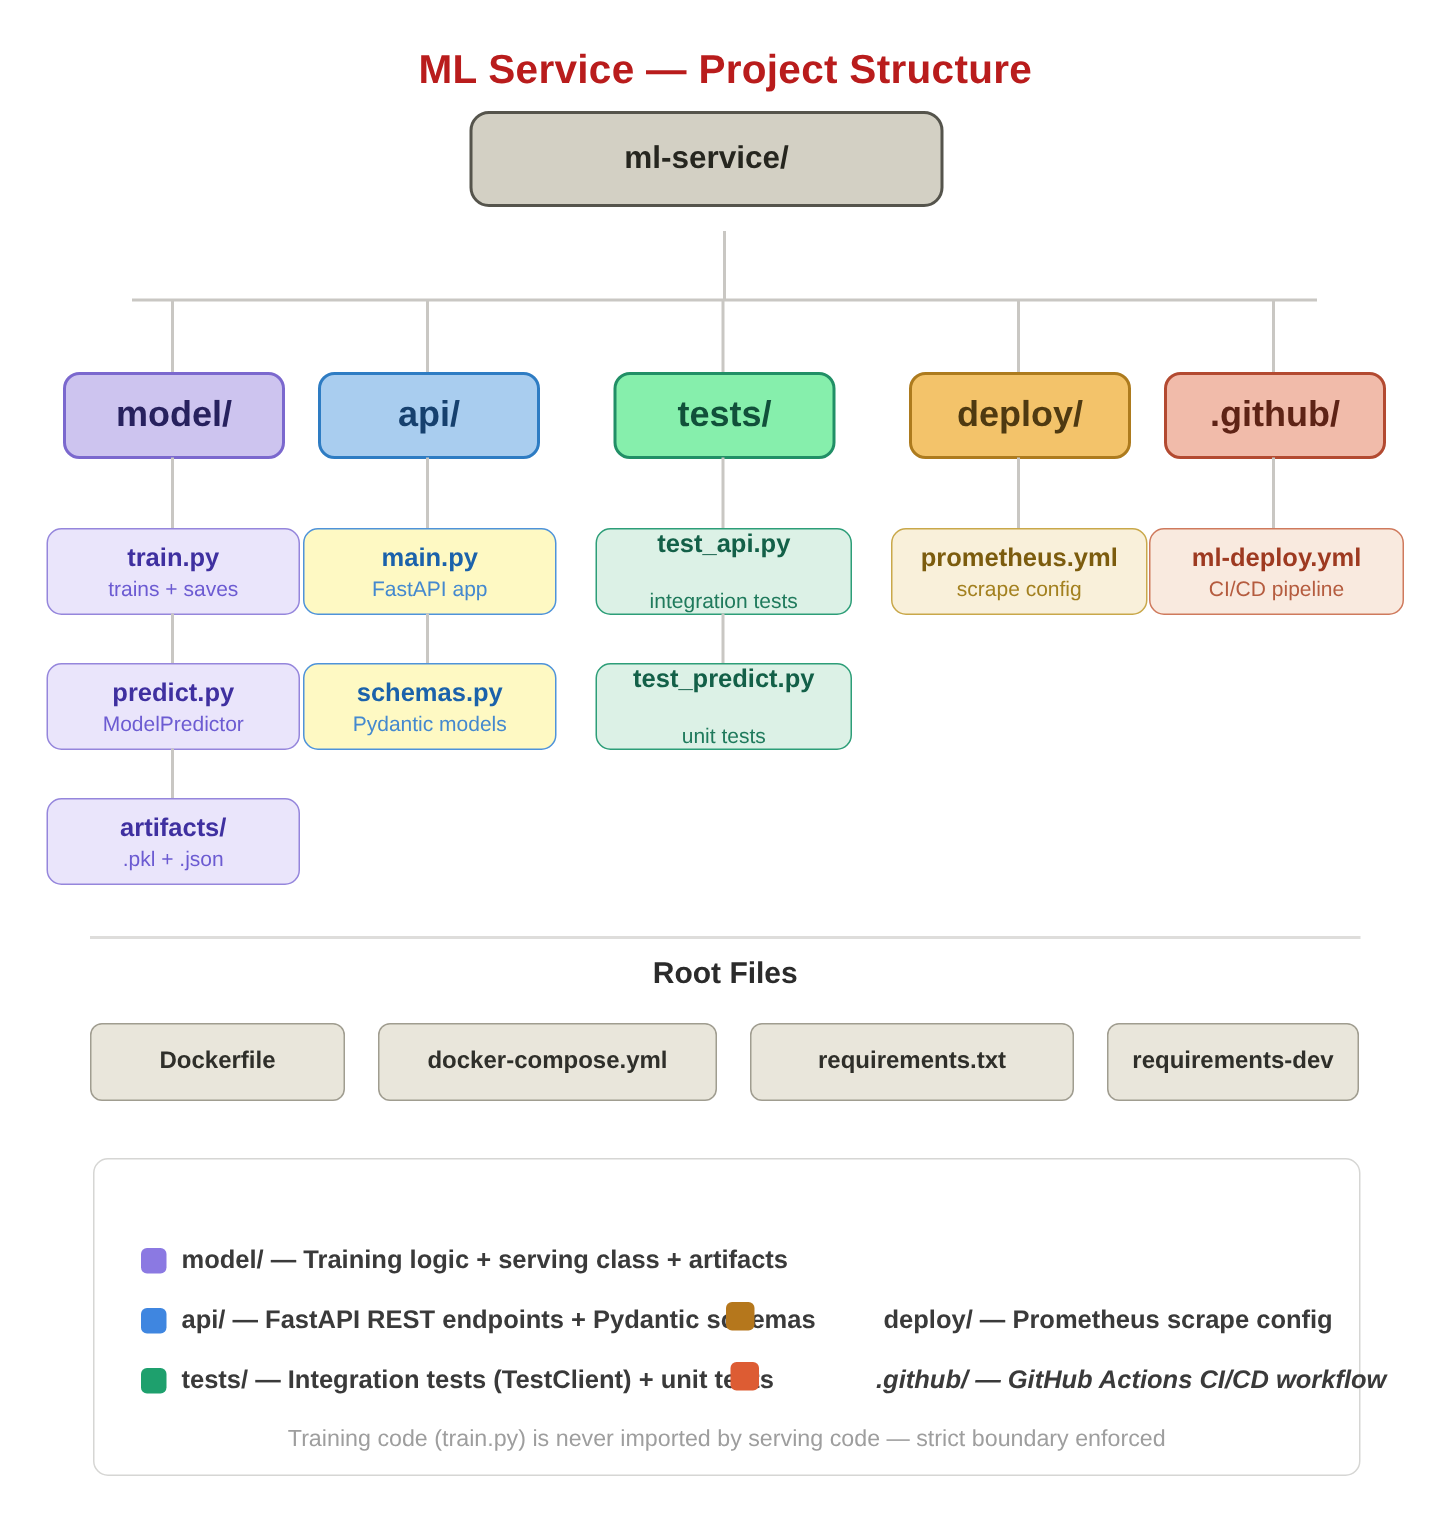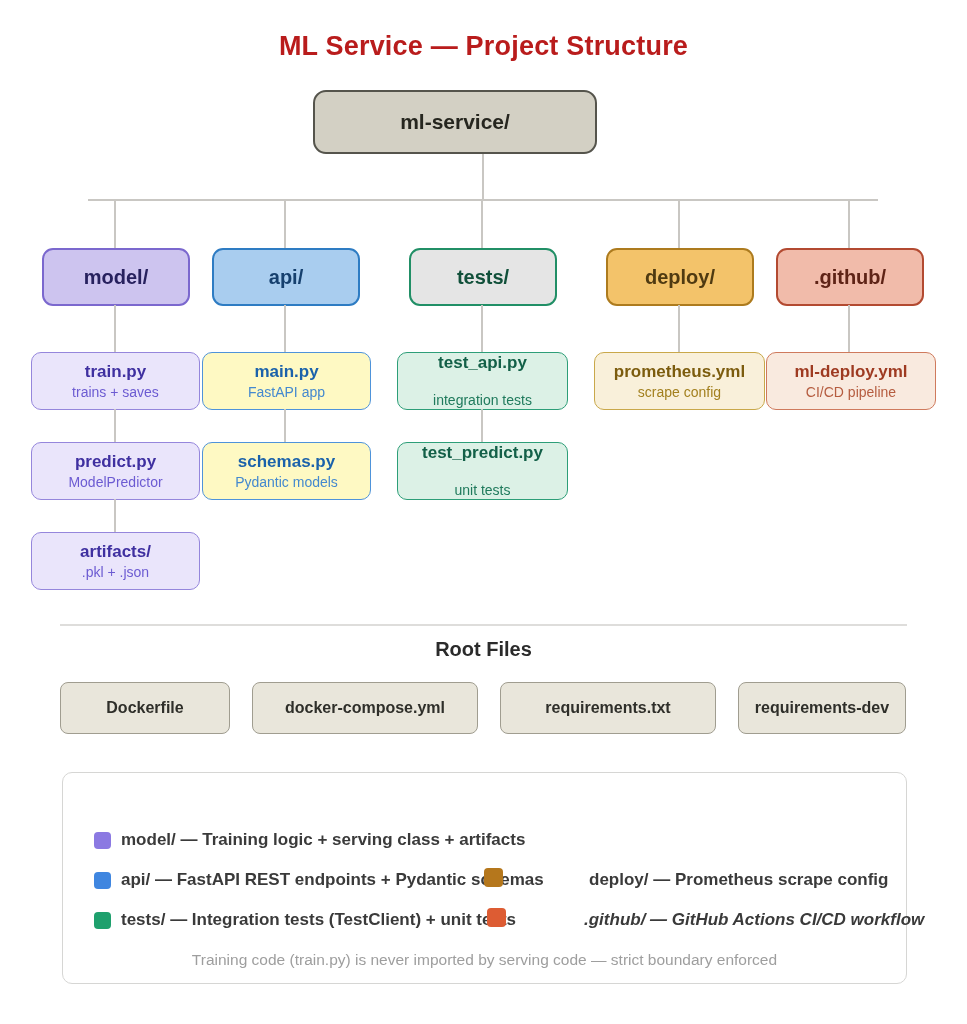--- a/index.html
+++ b/index.html
@@ -16,32 +16,32 @@
   .box {
     position:absolute; display:flex; align-items:center; justify-content:center;
     box-sizing:border-box; text-align:center;
   }
   .rootbox {
     background:#d3d0c4; border:2px solid #55544c; border-radius:13px;
     color:#26261f; font-size:21px; font-weight:bold;
   }
   .dirbox {
     border-width:2px; border-style:solid; border-radius:11px;
-    font-size:20px; font-weight:bold;
+    font-size:24px; font-weight:bold;
   }
   .filebox {
     border-width:1.5px; border-style:solid; border-radius:10px;
     flex-direction:column;
   }
   .file-title { font-weight:bold; font-size:17px; line-height:20px; }
   .file-desc  { font-size:14px; line-height:17px; margin-top:2px; }
 
   .c-model  { background:#cdc4ef; border-color:#7b68ce; color:#27215e; }
   .c-api    { background:#a9cdef; border-color:#2e7cc3; color:#16406e; }
-  .c-tests  { background:#e5e5e5; border-color:#218f66; color:#11503a; }
+  .c-tests  { background:#86efac; border-color:#218f66; color:#11503a; }
   .c-deploy { background:#f3c36a; border-color:#ad7b1e; color:#4f3a11; }
   .c-github { background:#f1bbaa; border-color:#b34a31; color:#5e2316; }
 
   .f-model  { background:#eae5fb; border-color:#9586dc; }
   .f-model .file-title { color:#3f30a0; } .f-model .file-desc { color:#6c5bd2; }
   .f-api    { background:#fef9c3; border-color:#4e93da; }
   .f-api .file-title { color:#1b62ab; } .f-api .file-desc { color:#4489cf; }
   .f-tests  { background:#dcf1e6; border-color:#2d9e78;justify-content:space-between; }
   .f-tests .file-title { color:#136048; } .f-tests .file-desc { color:#1f7a5c; }
   .f-deploy { background:#f9f0da; border-color:#c9a84a; }
@@ -88,21 +88,21 @@
     text-align:center; font-size:15.5px; color:#9e9e9e;
   }
 </style>
 </head>
 <body>
 
 <div class="canvas">
 
   <div class="page-title">ML Service — Project Structure</div>
 
-  <div class="box rootbox" style="left:313px; top:90px; width:284px; height:64px;">
+  <div class="box rootbox" style="left:313px; top:74px; width:316px; height:64px;">
     <span>ml-service/</span>
   </div>
 
   <div class="line" style="left:482px; top:154px; width:2px; height:46px;"></div>
   <div class="line" style="left:88px; top:199px; width:790px; height:2px;"></div>
   <div class="line" style="left:114px; top:200px; width:2px; height:48px;"></div>
   <div class="line" style="left:284px; top:200px; width:2px; height:48px;"></div>
   <div class="line" style="left:481px; top:200px; width:2px; height:48px;"></div>
   <div class="line" style="left:678px; top:200px; width:2px; height:48px;"></div>
   <div class="line" style="left:848px; top:200px; width:2px; height:48px;"></div>

